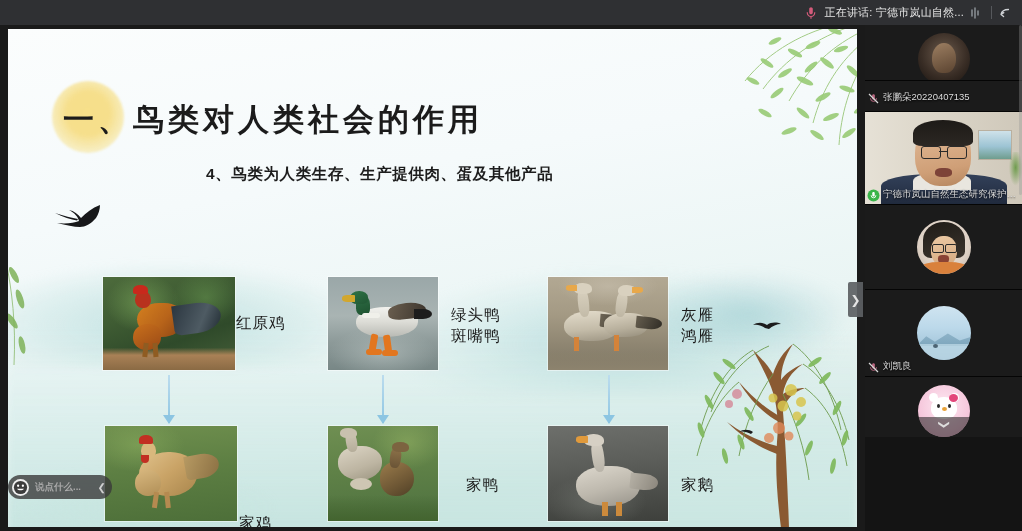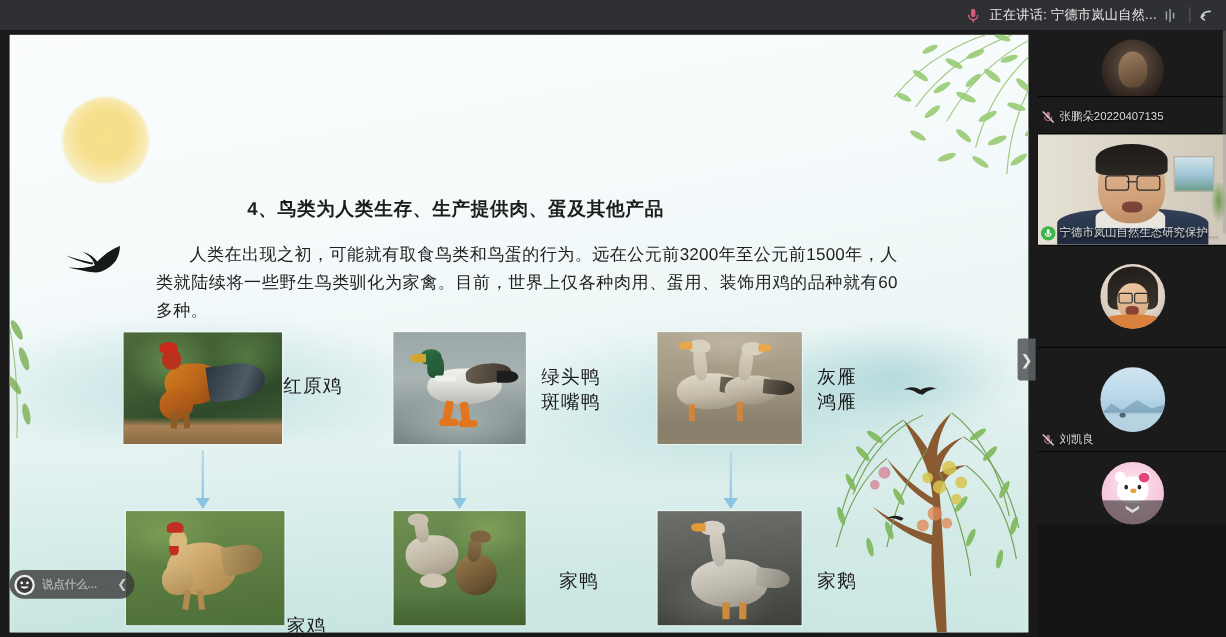--- a/index.html
+++ b/index.html
@@ -260,22 +260,22 @@
           <circle cx="116" cy="120" r="4.5"></circle>
         </g>
         <g fill="#d47a8c" opacity=".7">
           <circle cx="64" cy="78" r="5"></circle>
             <circle cx="56" cy="88" r="4"></circle>
         </g>
         <path d="M92 12 C88 9 84 8 80 9 C84 6 90 6 94 9 C98 6 104 6 108 8 C104 8 99 10 96 13 Z" fill="#1c1c1c"></path>
         <path d="M78 118 C74 116 70 115 66 116 C70 113 76 113 80 116 Z" fill="#1c1c1c"></path>
       </svg>
 
+      <div class="title">一、鸟类对人类社会的作用</div>
       <div class="subtitle">4、鸟类为人类生存、生产提供肉、蛋及其他产品</div>
-      <div class="para">人类在出现之初，可能就有取食鸟类和鸟蛋的行为。远在公元前3200年至公元前1500年，人类就陆续将一些野生鸟类驯化为家禽。目前，世界上仅各种肉用、蛋用、装饰用鸡的品种就有60多种。</div>
 
       <div class="photo" style="left:95px;top:248px;width:132px;height:93px;">
         <div class="px" style="background:linear-gradient(160deg,#4d6b3c 0%,#3f5c33 35%,#2f4a2a 65%,#46603a 100%);"></div>
         <div class="px" style="background:radial-gradient(ellipse 40% 45% at 30% 28%,rgba(130,175,95,.55),rgba(0,0,0,0) 70%),radial-gradient(ellipse 35% 40% at 78% 22%,rgba(110,160,85,.45),rgba(0,0,0,0) 72%);"></div>
         <div class="px" style="background:linear-gradient(0deg,#8a6a44 0%,#a98156 16%,rgba(169,129,86,0) 24%);"></div>
         <div style="position:absolute;left:34px;top:26px;width:46px;height:34px;border-radius:48% 40% 46% 52%;
                     background:linear-gradient(130deg,#d4801f,#b8641a 55%,#8c4414);"></div>
         <div style="position:absolute;left:30px;top:47px;width:28px;height:26px;border-radius:50% 40% 48% 46%;
                     background:linear-gradient(150deg,#c9701c,#9a4a16);"></div>
         <div style="position:absolute;left:32px;top:14px;width:16px;height:17px;border-radius:50% 50% 44% 46%;

